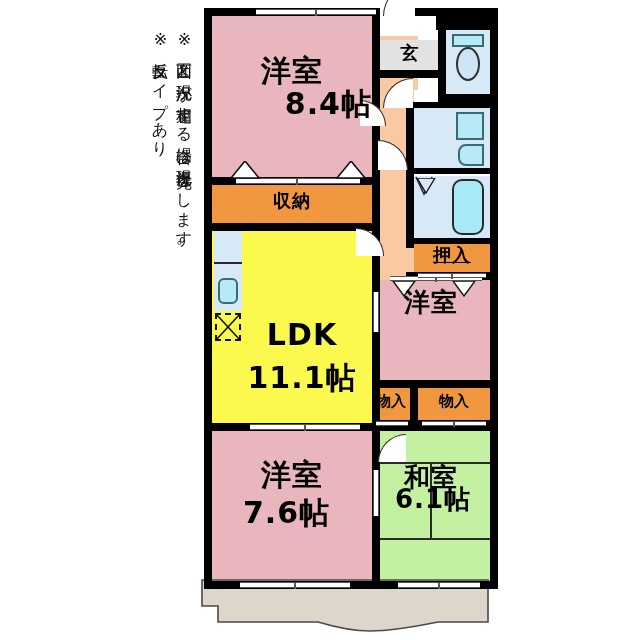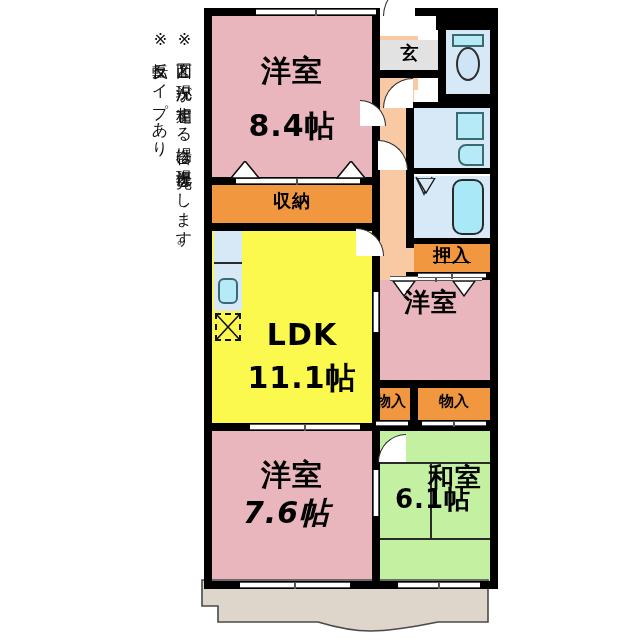--- a/index.html
+++ b/index.html
@@ -266,35 +266,35 @@
   <div class="fix" style="left:452px; top:34px; width:32px; height:13px;"></div>
   <div class="fix fix-oval" style="left:456px; top:47px; width:24px; height:34px;"></div>
 
   <div class="fix" style="left:456px; top:112px; width:28px; height:28px;"></div>
 
   <div class="fix fix-soft" style="left:458px; top:144px; width:26px; height:22px; border-radius:8px 0 0 8px;"></div>
 
   <div class="fix fix-tub" style="left:452px; top:179px; width:32px; height:56px;"></div>
 
   <div class="label lbl-big" style="left:212px; top:56px; width:160px;">洋室</div>
-  <div class="label lbl-big" style="left:212px; top:111px; width:160px;">8.4帖</div>
+  <div class="label lbl-big" style="left:212px; top:89px; width:160px;text-align:right;">8.4帖</div>
 
   <div class="label lbl-big" style="left:222px; top:320px; width:160px;">LDK</div>
 
   <div class="label lbl-small" style="left:212px; top:192px; width:160px;">収納</div>
   <div class="label lbl-big" style="left:222px; top:363px; width:160px;">11.1帖</div>
 
   <div class="label lbl-mid" style="left:372px; top:289px; width:118px;">洋室</div>
 
   <div class="label lbl-small" style="left:414px; top:246px; width:76px;text-decoration:underline;">押入</div>
 
   <div class="label lbl-tiny" style="left:370px; top:394px; width:42px;">物入</div>
   <div class="label lbl-tiny" style="left:418px; top:394px; width:72px;">物入</div>
 
   <div class="label lbl-big" style="left:212px; top:460px; width:160px;">洋室</div>
-  <div class="label lbl-big" style="left:212px; top:498px; width:149px;font-style:italic;">7.6帖</div>
-
-  <div class="label lbl-mid" style="left:396px; top:464px; width:118px;">和室</div>
+  <div class="label lbl-big" style="left:212px; top:498px; width:149px;">7.6帖</div>
+
+  <div class="label lbl-mid" style="left:372px; top:464px; width:118px;">和室</div>
   <div class="label lbl-mid" style="left:374px; top:486px; width:118px;">6.1帖</div>
 
   <div class="label lbl-small" style="left:380px; top:44px; width:60px;">玄</div>
 
 </div>
 
 </body></html>

